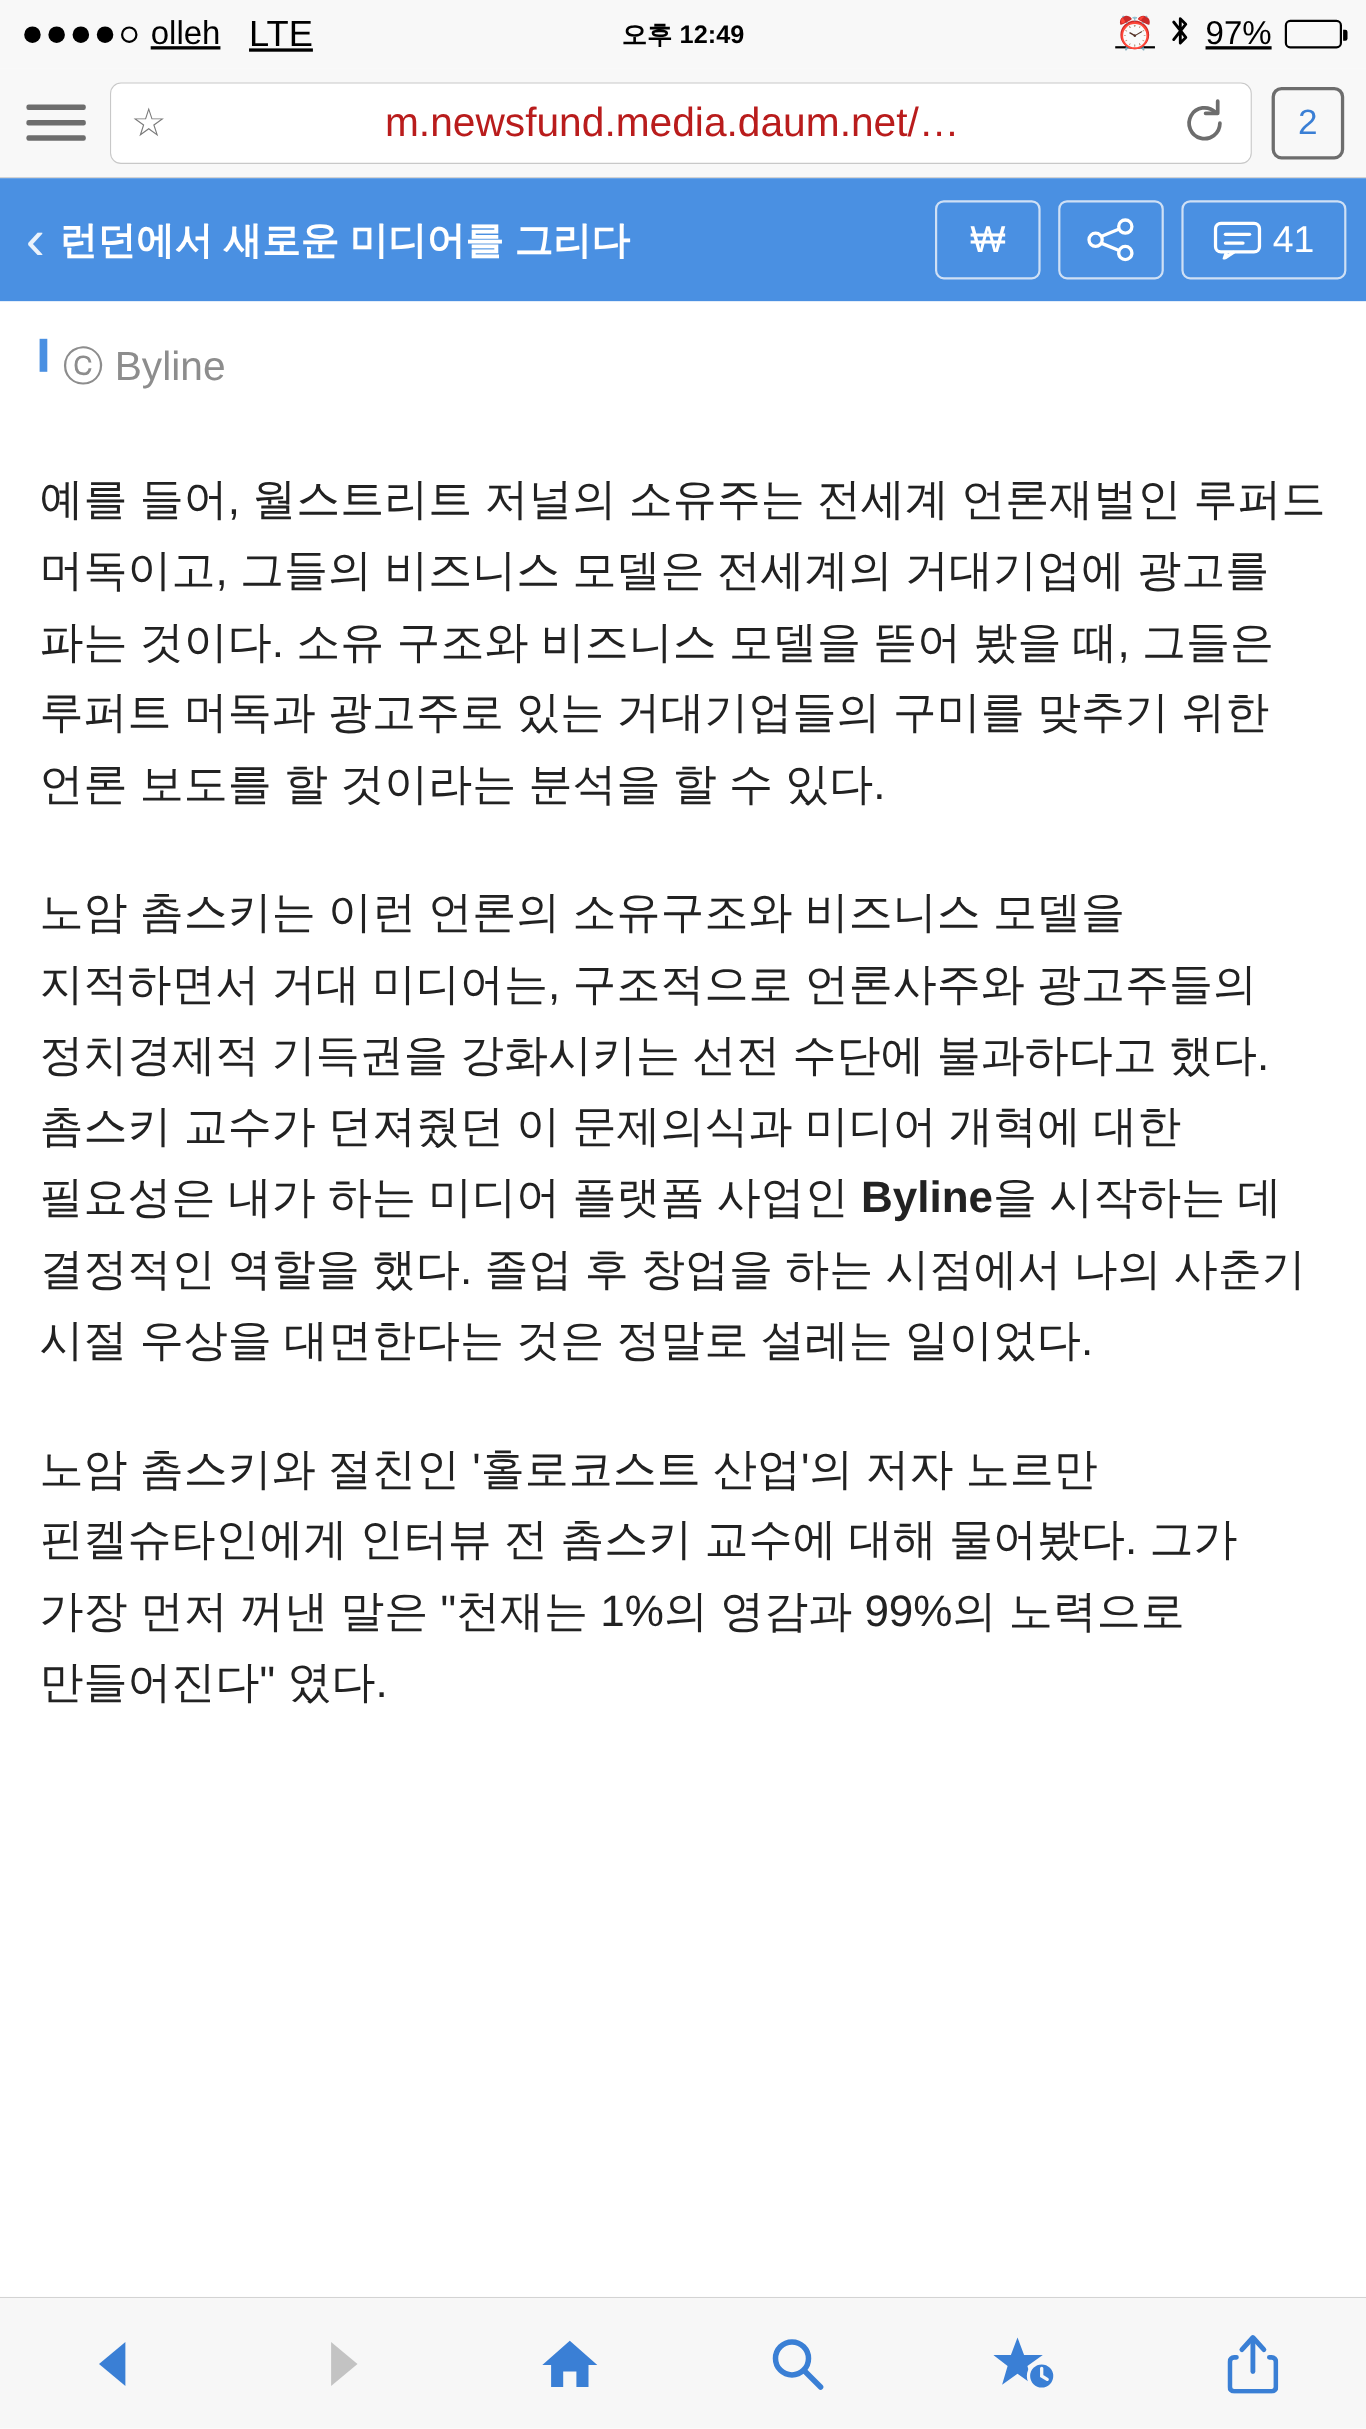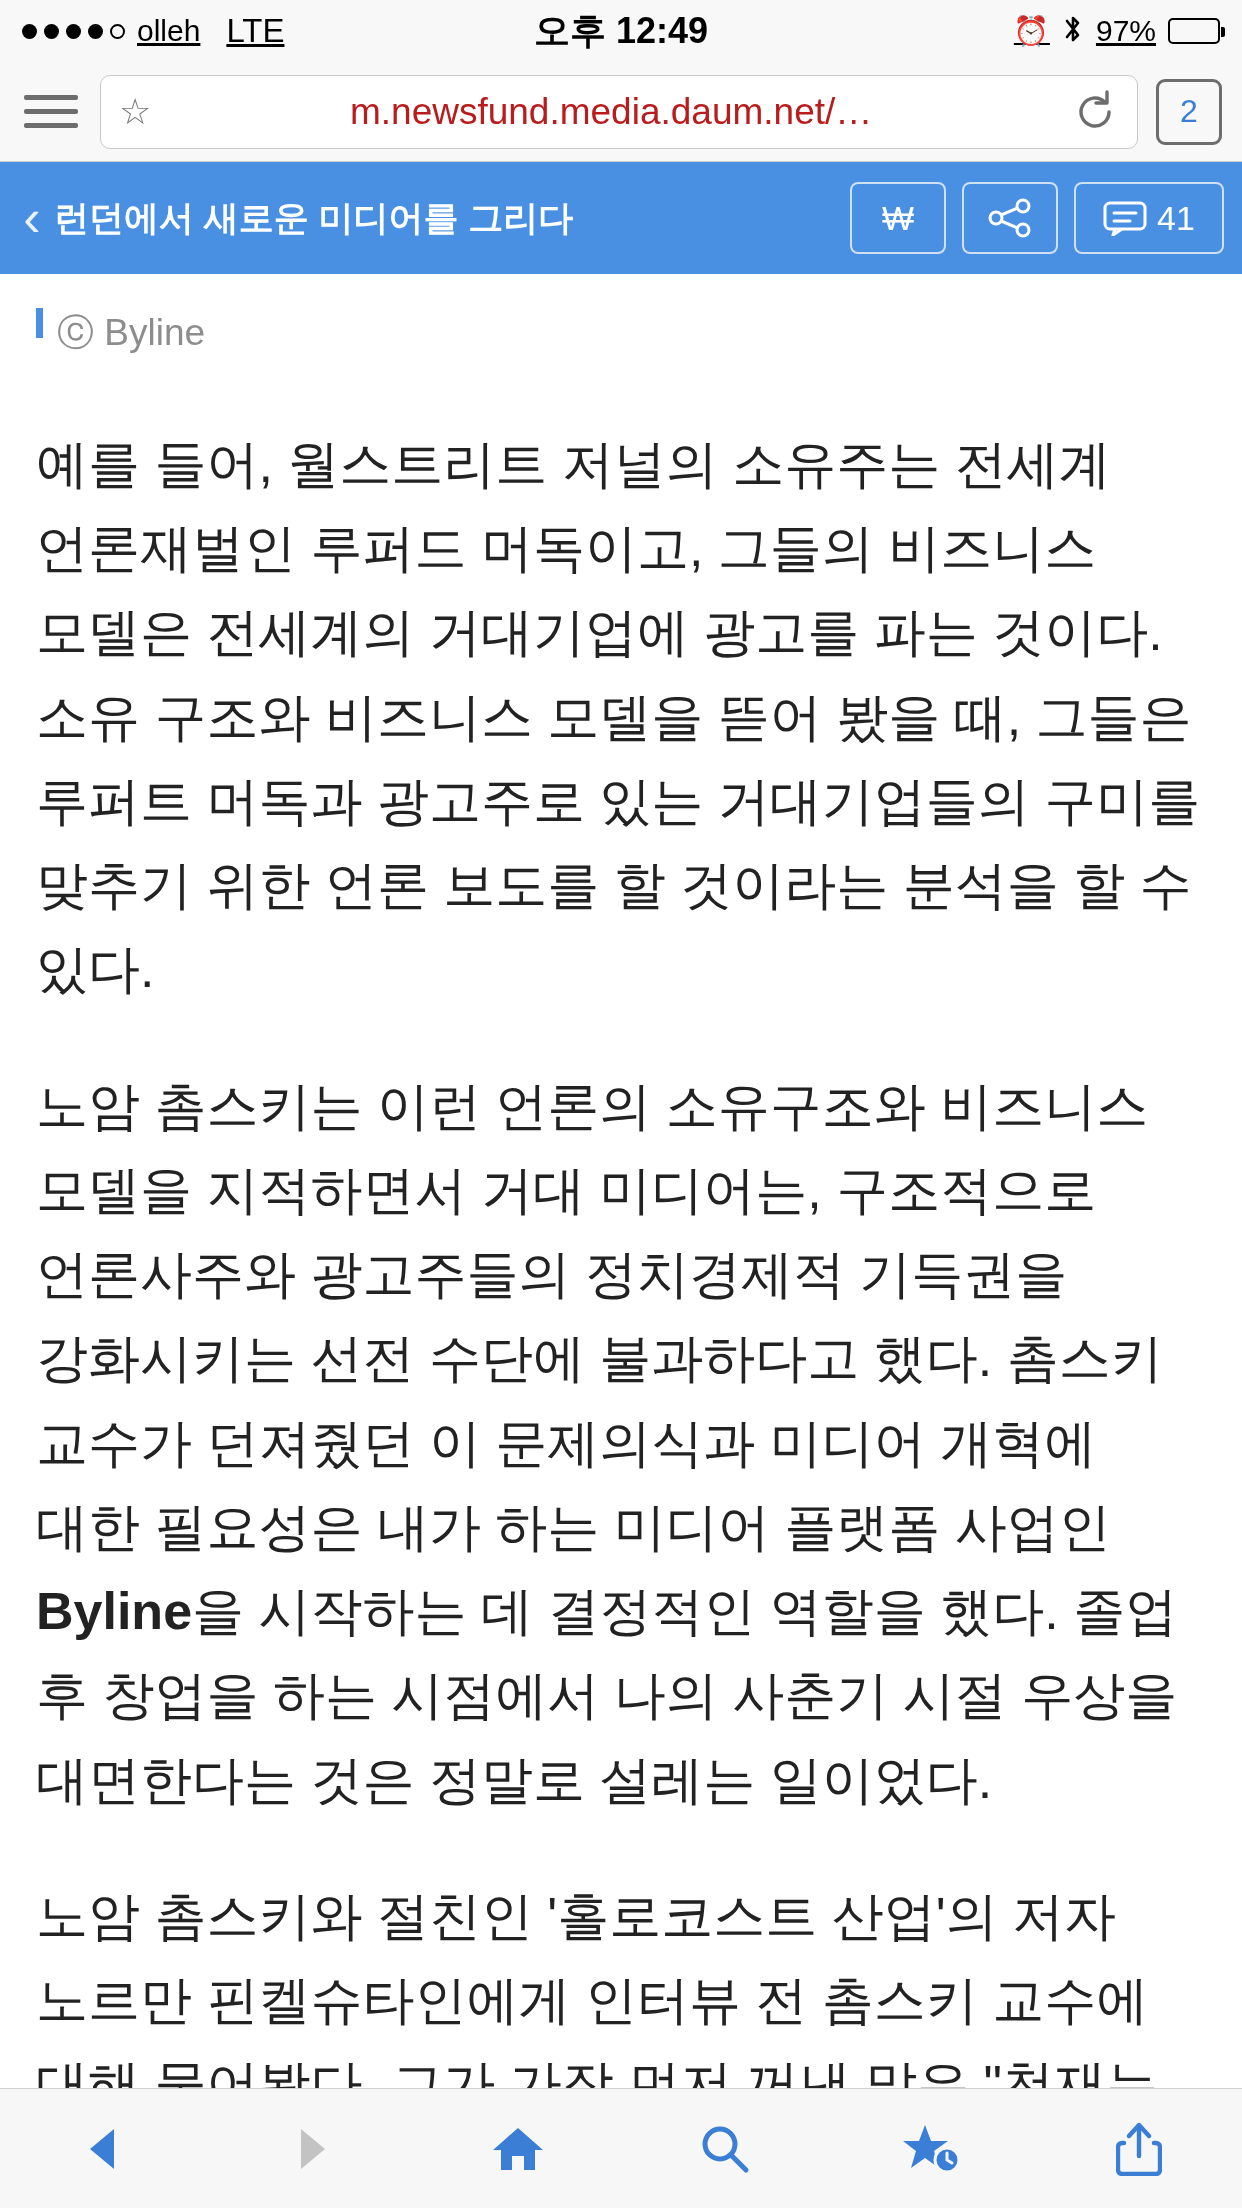--- a/index.html
+++ b/index.html
@@ -38,21 +38,21 @@
     width: 15px; height: 15px; border-radius: 50%;
     background: #000;
   }
   .dot.hollow { background: transparent; border: 2px solid #000; }
   .carrier { font-size: 30px; letter-spacing: 0px; }
   .lte { font-size: 33px; margin-left: 14px; }
   .status-center {
     position: absolute;
     left: 0; right: 0;
     text-align: center;
-    font-size: 36px;
+    font-size: 23px;
     font-weight: bold;
     pointer-events: none;
   }
   .status-right {
     margin-left: auto;
     display: flex;
     align-items: center;
     gap: 12px;
     position: relative;
     z-index: 2;
@@ -190,21 +190,21 @@
   }
   .byline .bar {
     width: 7px; height: 30px; background: #4a90e2; flex: 0 0 auto;
   }
   .byline .txt {
     font-size: 37px;
     color: #8d8d8d;
     margin-top: 20px;
   }
   .para {
-    font-size: 52px;
+    font-size: 40px;
     line-height: 1.62;
     color: #222222;
     margin-top: 52px;
     word-break: keep-all;
   }
   .para:first-of-type { margin-top: 58px; }
   .para b { font-weight: bold; margin-top: 18px; }
 
   
   .toolbar {

